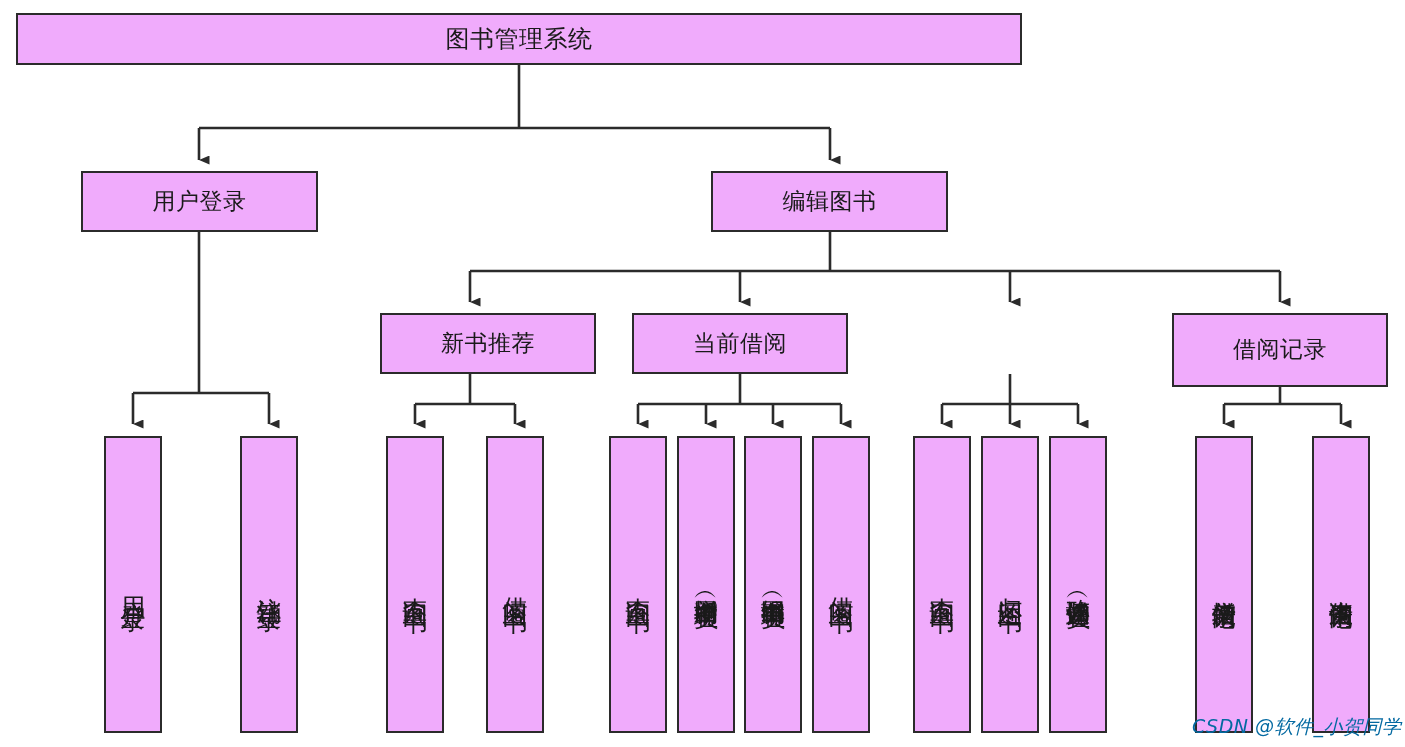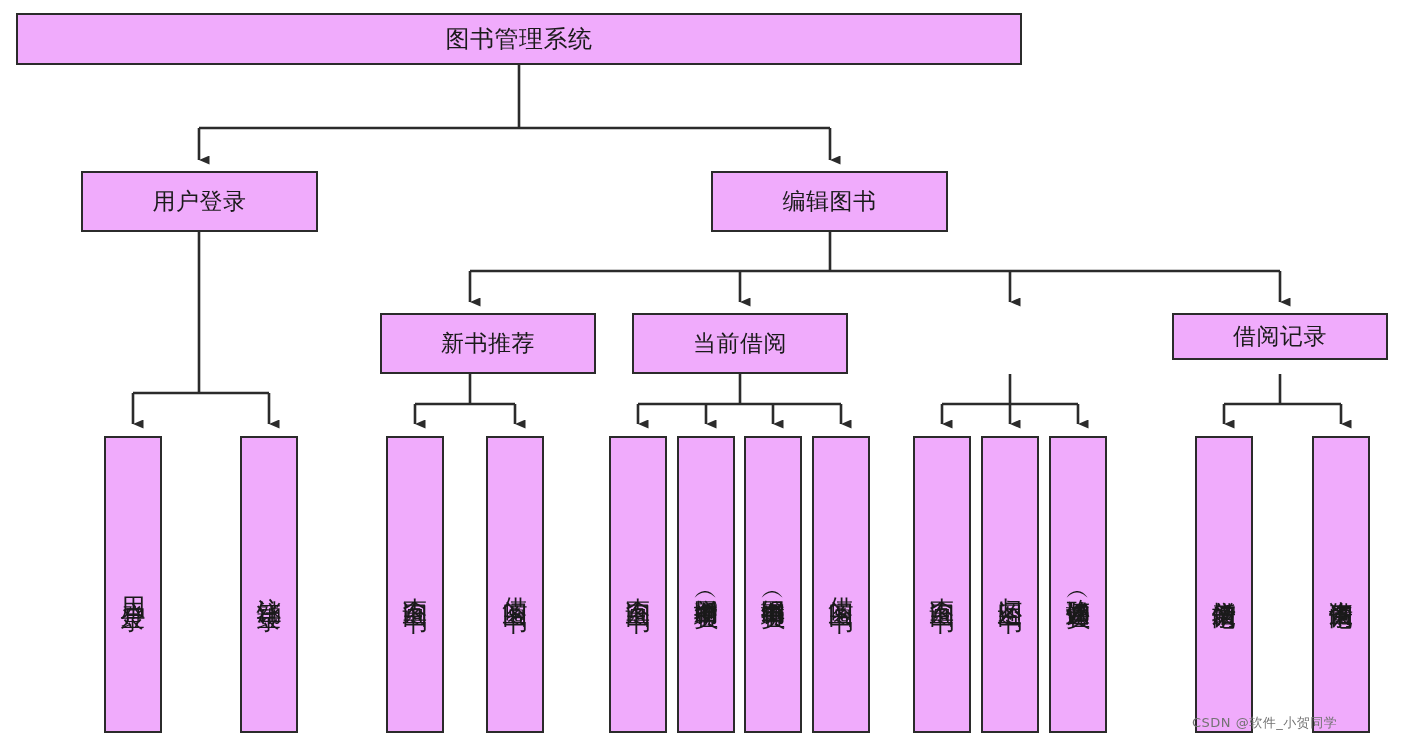--- a/index.html
+++ b/index.html
@@ -62,25 +62,26 @@
     line-height: 1.0;
     letter-spacing: 4px;
     white-space: nowrap;
   }
   .node.vert.tight .node-label {
     font-size: 24px;
     letter-spacing: 1px;
   }
   .watermark {
     position: absolute;
-    color: #737373;
-    font-size: 13px;
+    color: #0369a1;
+    font-size: 19px;
     white-space: nowrap;
     letter-spacing: 0.5px;
     user-select: none;
+    font-style: italic;
   }
 </style>
 </head>
 <body>
 
 <div id="canvas">
 
   <svg class="connectors" viewBox="0 0 1405 747" xmlns="http://www.w3.org/2000/svg">
     <defs>
       <marker id="arrowhead" markerWidth="9" markerHeight="11" refX="4.5" refY="10.5" orient="auto" markerUnits="userSpaceOnUse">
@@ -150,21 +151,21 @@
 
   <div class="node horiz" style="left:380px; top:313px; width:216px; height:61px;">
     <span class="node-label">新书推荐</span>
   </div>
 
   <div class="node horiz" style="left:632px; top:313px; width:216px; height:61px;">
     <span class="node-label">当前借阅</span>
   </div>
 
 
-  <div class="node horiz" style="left:1172px; top:313px; width:216px; height:47px;">
+  <div class="node horiz" style="left:1172px; top:313px; width:216px; height:74px;">
     <span class="node-label">借阅记录</span>
   </div>
 
   <div class="node vert" style="left:104px; top:436px; width:58px; height:297px;">
     <span class="node-label">用户登录</span>
   </div>
 
   <div class="node vert" style="left:240px; top:436px; width:58px; height:297px;">
     <span class="node-label">注销登录</span>
   </div>

